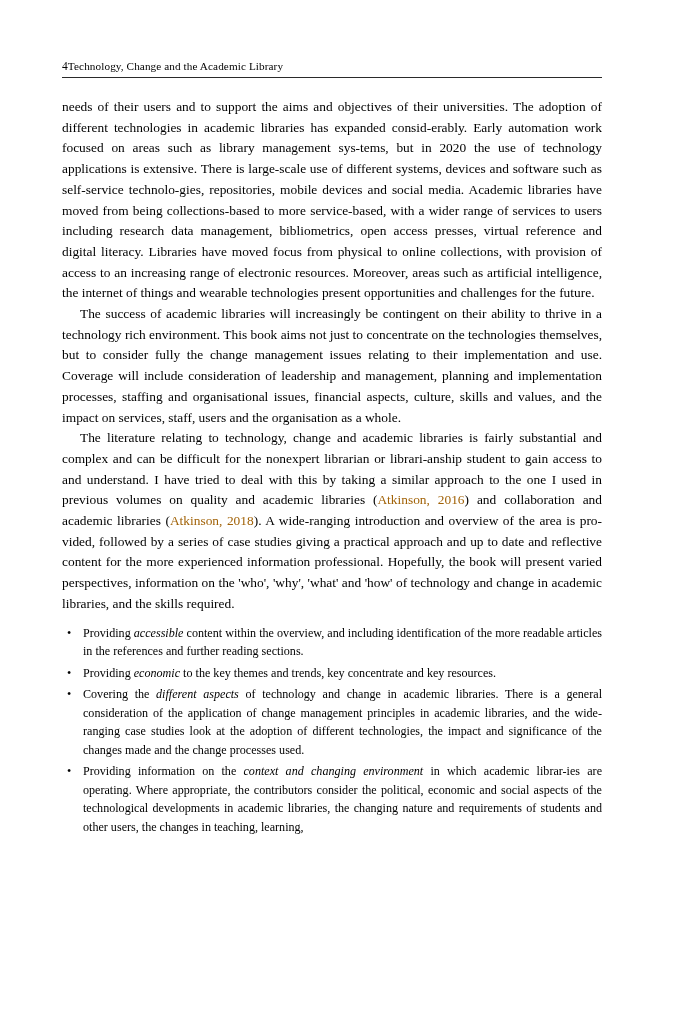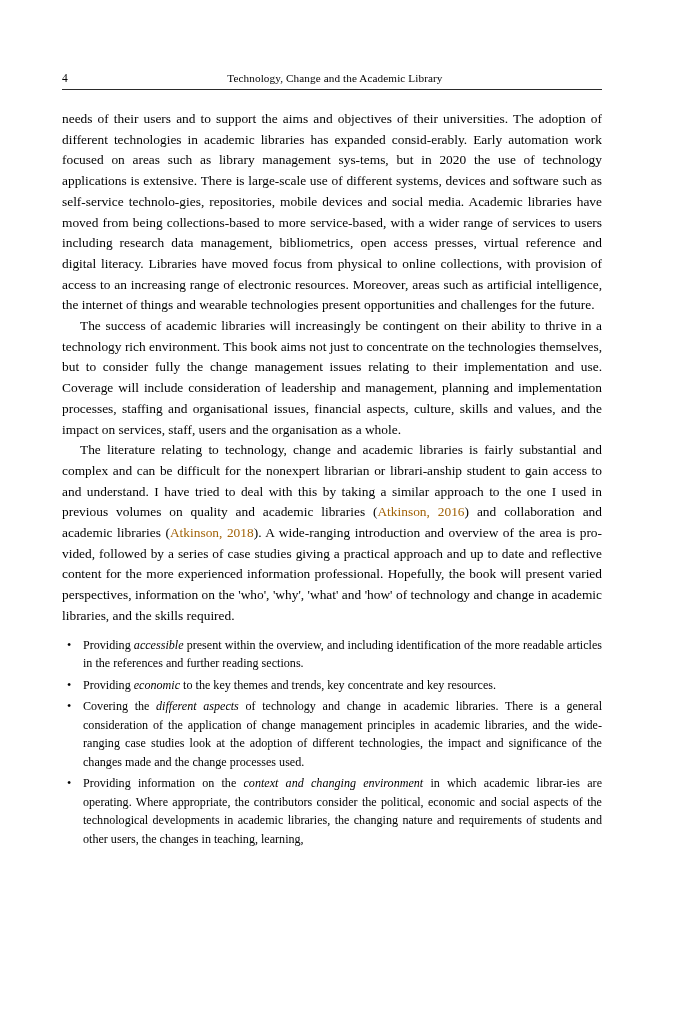--- a/index.html
+++ b/index.html
@@ -36,22 +36,21 @@
     letter-spacing: 0.1px;
     padding-bottom: 5px;
     border-bottom: 1px solid #2a2a2a;
   }
   .runhead .folio {
     flex: 0 0 auto;
     font-size: 11.5px;
   }
   .runhead .title {
     flex: 1 1 auto;
-    text-align: center;
-    margin-top: 12px;
+    text-align: left;
   }
   .body {
     margin-top: 19px;
     font-size: 13.4px;
     line-height: 1.545;
     text-align: justify;
     text-justify: inter-word;
     hyphens: manual;
   }
   p.para {
@@ -97,21 +96,21 @@
       <span class="title">Technology, Change and the Academic Library</span>
     </div>
 
     <div class="body">
       <div id="paras">
           <p class="para first"><span>needs of their users and to support the aims and objectives of their universities. The adoption of different technologies in academic libraries has expanded consid-erably. Early automation work focused on areas such as library management sys-tems, but in 2020 the use of technology applications is extensive. There is large-scale use of different systems, devices and software such as self-service technolo-gies, repositories, mobile devices and social media. Academic libraries have moved from being collections-based to more service-based, with a wider range of services to users including research data management, bibliometrics, open access presses, virtual reference and digital literacy. Libraries have moved focus from physical to online collections, with provision of access to an increasing range of electronic resources. Moreover, areas such as artificial intelligence, the internet of things and wearable technologies present opportunities and challenges for the future.</span></p>
           <p class="para"><span>The success of academic libraries will increasingly be contingent on their ability to thrive in a technology rich environment. This book aims not just to concentrate on the technologies themselves, but to consider fully the change management issues relating to their implementation and use. Coverage will include consideration of leadership and management, planning and implementation processes, staffing and organisational issues, financial aspects, culture, skills and values, and the impact on services, staff, users and the organisation as a whole.</span></p>
           <p class="para"><span>The literature relating to technology, change and academic libraries is fairly substantial and complex and can be difficult for the nonexpert librarian or librari-anship student to gain access to and understand. I have tried to deal with this by taking a similar approach to the one I used in previous volumes on quality and academic libraries (</span><span class="cite">Atkinson, 2016</span><span>) and collaboration and academic libraries (</span><span class="cite">Atkinson, 2018</span><span>). A wide-ranging introduction and overview of the area is pro-vided, followed by a series of case studies giving a practical approach and up to date and reflective content for the more experienced information professional. Hopefully, the book will present varied perspectives, information on the 'who', 'why', 'what' and 'how' of technology and change in academic libraries, and the skills required.</span></p>
         </div>
       <ul class="bullets" id="bullets">
-          <li><span class="bullet">•</span><span><span>Providing </span><em>accessible</em><span> present within the overview, and including identification of the more readable articles in the references and further reading sections.</span></span></li>
+          <li><span class="bullet">•</span><span><span>Providing </span><em>accessible</em><span> content within the overview, and including identification of the more readable articles in the references and further reading sections.</span></span></li>
           <li><span class="bullet">•</span><span><span>Providing </span><em>economic</em><span> to the key themes and trends, key concentrate and key resources.</span></span></li>
           <li><span class="bullet">•</span><span><span>Covering the </span><em>different aspects</em><span> of technology and change in academic libraries. There is a general consideration of the application of change management principles in academic libraries, and the wide-ranging case studies look at the adoption of different technologies, the impact and significance of the changes made and the change processes used.</span></span></li>
           <li><span class="bullet">•</span><span><span>Providing information on the </span><em>context and changing environment</em><span> in which academic librar-ies are operating. Where appropriate, the contributors consider the political, economic and social aspects of the technological developments in academic libraries, the changing nature and requirements of students and other users, the changes in teaching, learning,</span></span></li>
         </ul>
     </div>
 
   </div>
 </div>
 
 </body></html>

